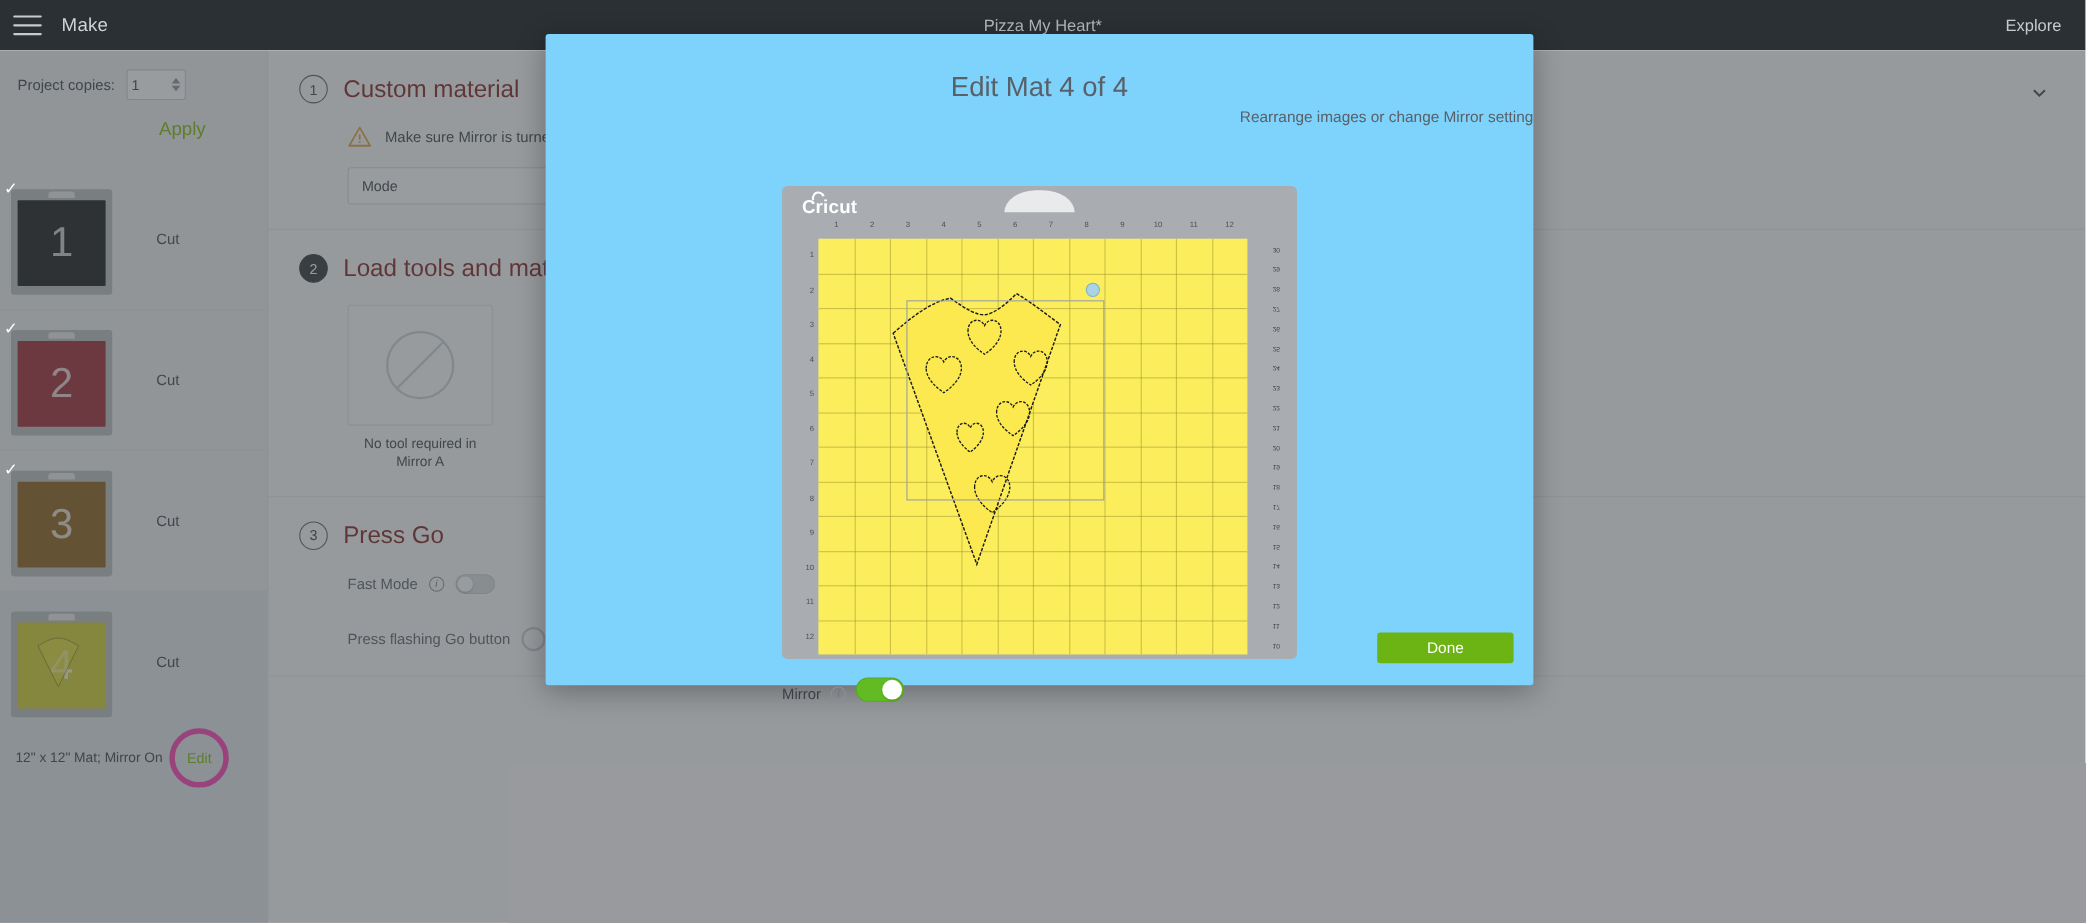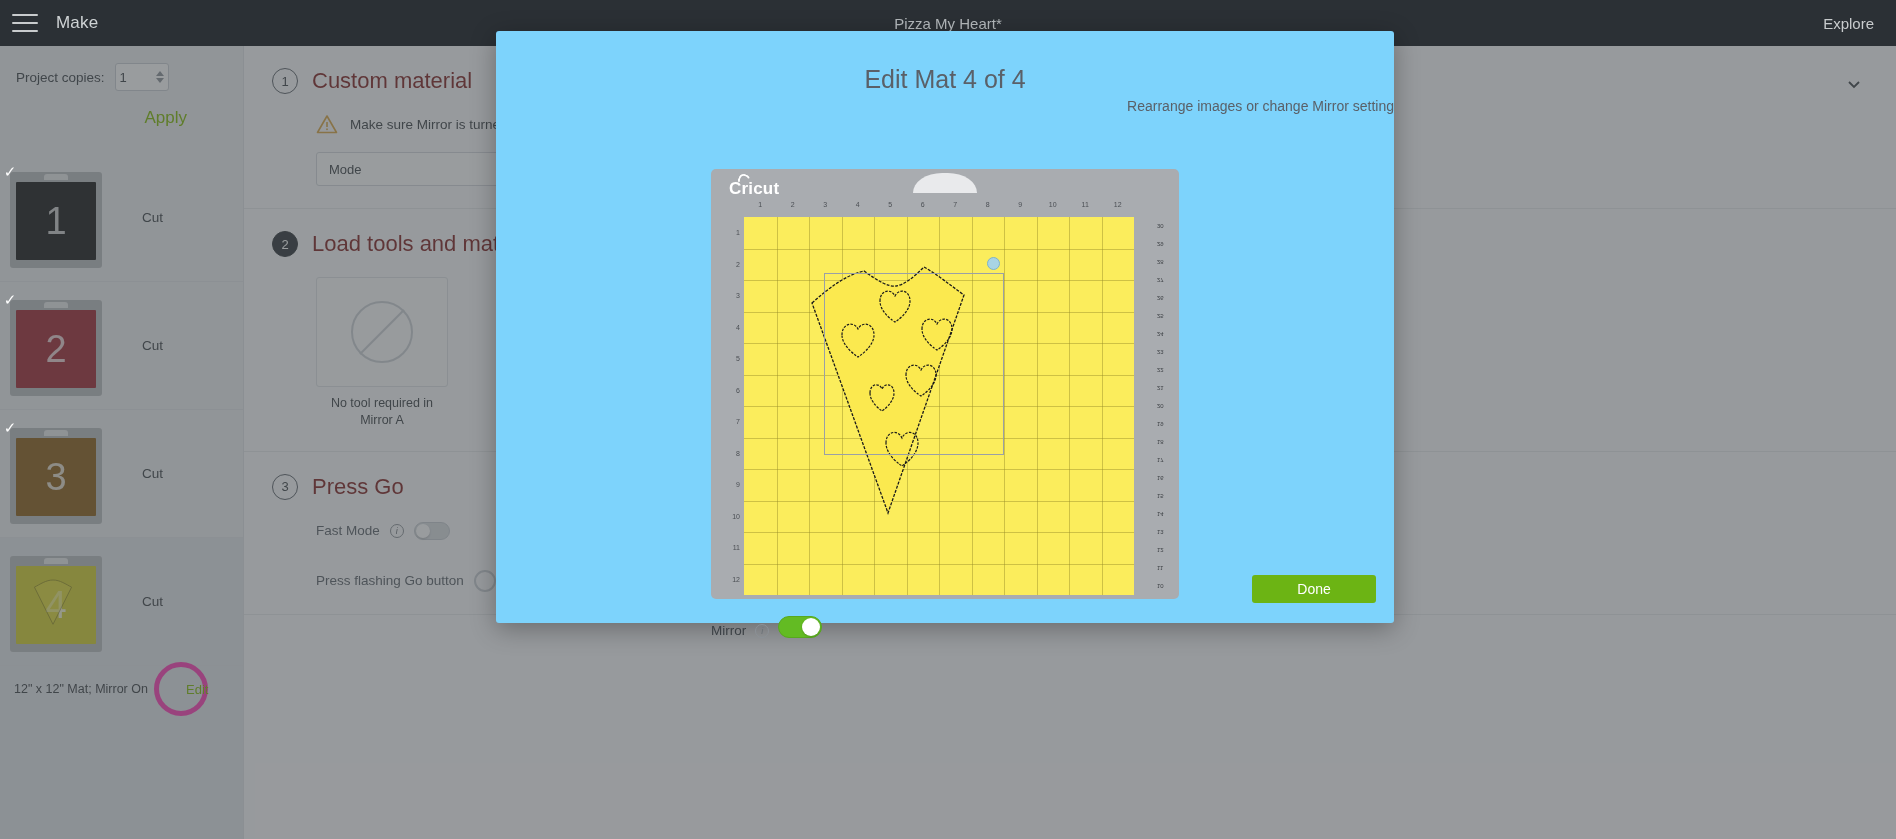--- a/index.html
+++ b/index.html
@@ -81,21 +81,21 @@
   }
   .mat-num { font-size: 38px; color: rgba(255,255,255,.78); font-weight: 300; line-height: 1; }
   .mat-op { margin-left: 36px; font-size: 13.5px; color: #3b4045; }
 
   .mat-footer {
     position: relative; height: 46px; display: flex; align-items: center;
     padding: 0 14px; font-size: 12.5px; color: #3b4045; background: #e3e6ea;
   }
   .mat-edit {
     position: absolute; left: 170px; top: 50%; transform: translateY(-50%);
-    font-size: 13px; color: #7fba00; cursor: pointer; margin-left: 16px;
+    font-size: 13px; color: #7fba00; cursor: pointer;
   }
   .edit-ring {
     position: absolute; left: 154px; top: 50%; transform: translateY(-50%);
     width: 54px; height: 54px; border: 5px solid #ff3bb5; border-radius: 50%;
   }
   .sidebar-rest { height: 160px; background: #e3e6ea; }
 
   
   .main { position: absolute; left: 244px; top: 0; right: 0; bottom: 0; background: #fbfbfc; }
   .step {

